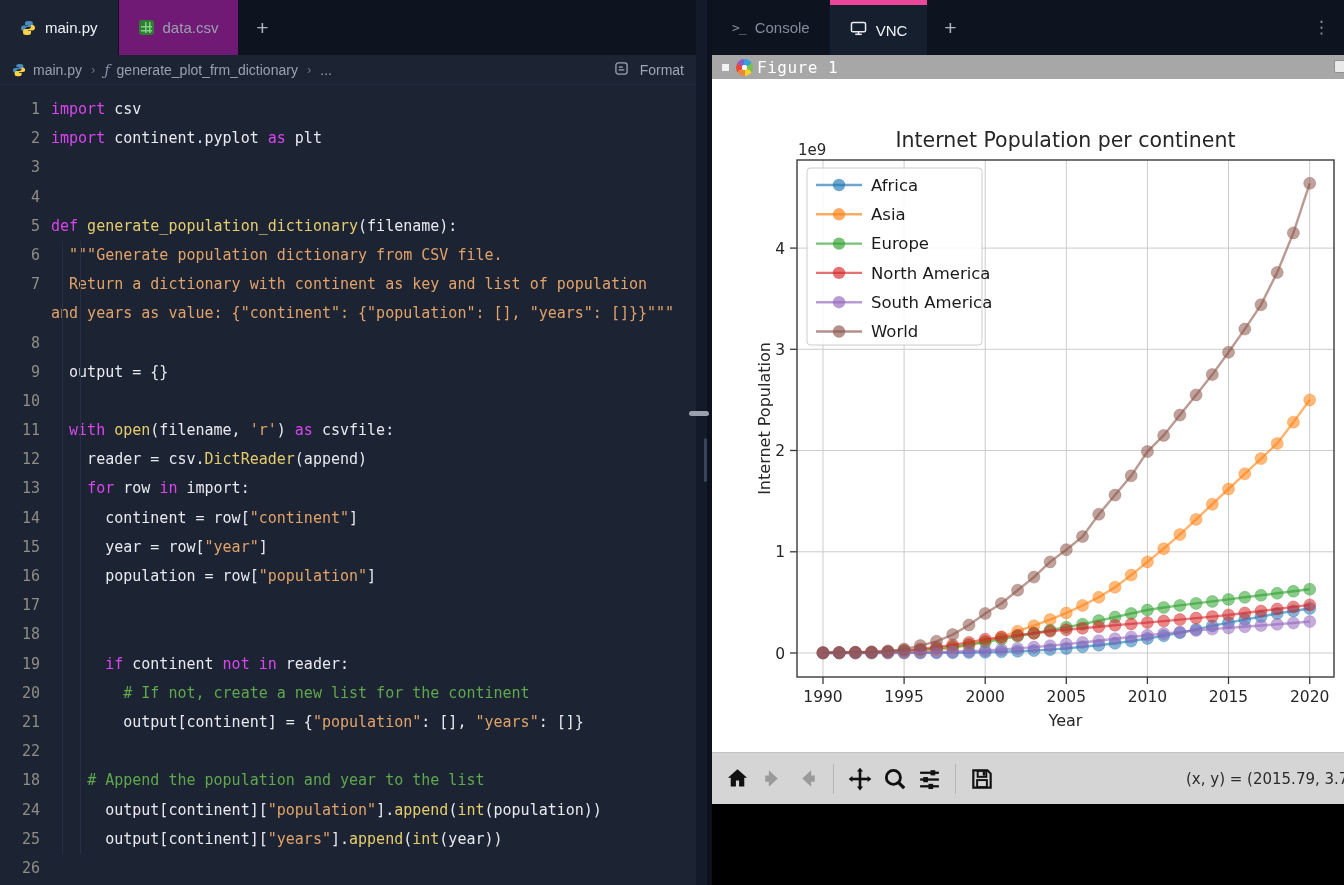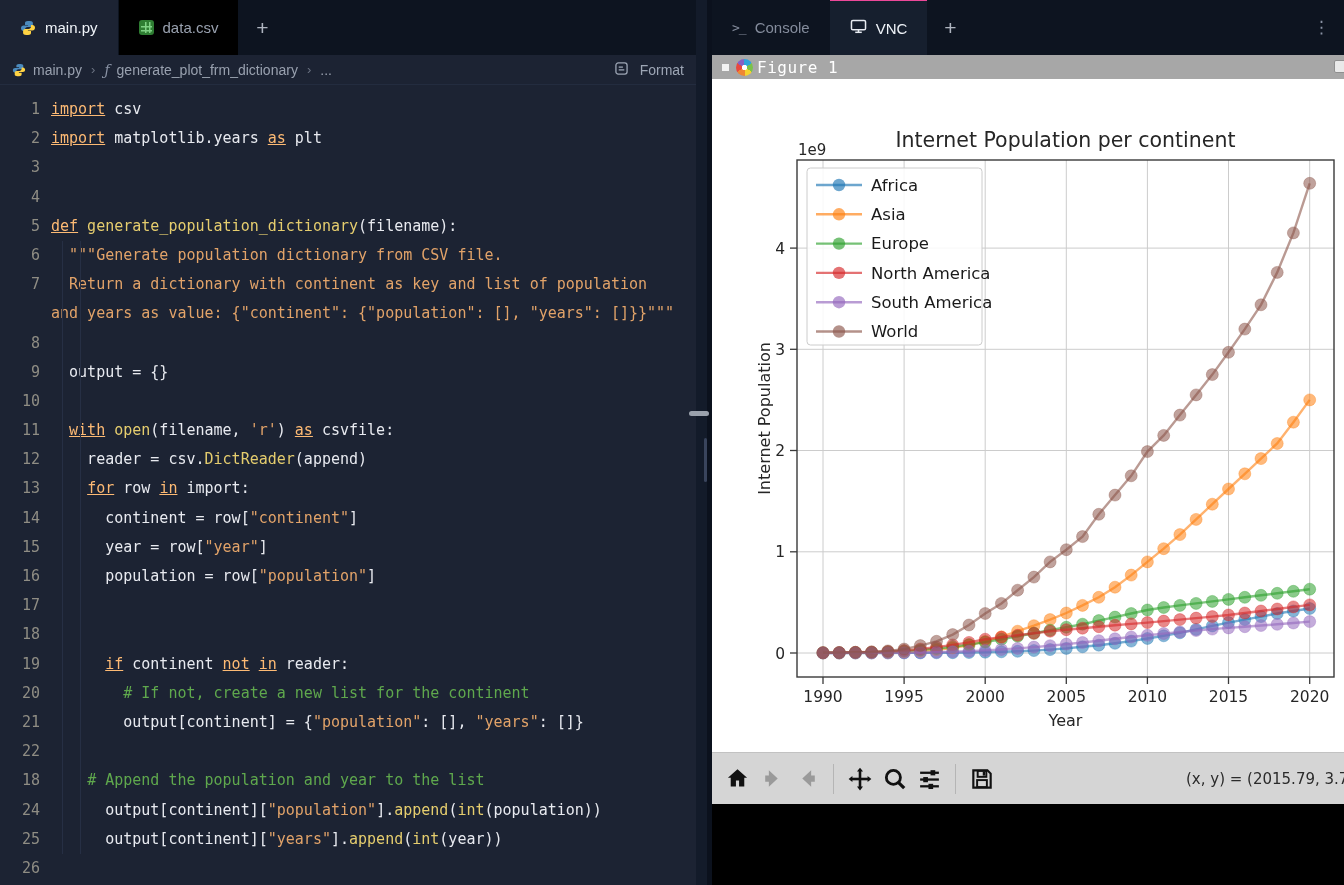--- a/index.html
+++ b/index.html
@@ -3,58 +3,58 @@
 <meta charset="utf-8">
 <style>
   *{margin:0;padding:0;box-sizing:border-box;}
   html,body{width:1344px;height:885px;overflow:hidden;background:#000;}
   body{font-family:"Liberation Sans",sans-serif;}
   .app{display:flex;width:1344px;height:885px;}
 
   
   .editor-pane{width:696px;height:885px;background:#1c2333;display:flex;flex-direction:column;overflow:hidden;}
   .tabbar{height:55px;background:#0d1420;display:flex;align-items:stretch;flex-shrink:0;}
-  .tab{display:flex;align-items:center;gap:9px;padding:0 20px;font-size:15px;color:#99a1af;background:#000000;border-right:1px solid #0d1420;cursor:pointer;}
+  .tab{display:flex;align-items:center;gap:9px;padding:0 20px;font-size:15px;color:#99a1af;background:#701a75;border-right:1px solid #0d1420;cursor:pointer;}
   .tab.active{background:#1c2333;color:#f0f4f9;}
   .tab-plus{width:46px;display:flex;align-items:center;justify-content:center;color:#aeb4bf;font-size:21px;font-weight:300;cursor:pointer;}
   .icon16{width:16px;height:16px;display:inline-block;flex-shrink:0;}
   .csv-icon{width:15px;height:15px;border-radius:3px;background:#2e7d32;position:relative;}
   .csv-icon::before{content:"";position:absolute;left:2px;top:2px;right:2px;bottom:2px;
     background:linear-gradient(#7fd184,#7fd184) 0 4px/100% 1.5px no-repeat,
                linear-gradient(#7fd184,#7fd184) 0 8px/100% 1.5px no-repeat,
                linear-gradient(90deg,#7fd184,#7fd184) 4px 0/1.5px 100% no-repeat,
                linear-gradient(90deg,#7fd184,#7fd184) 8px 0/1.5px 100% no-repeat;}
   .breadcrumb-bar{height:30px;background:#1c2333;border-bottom:1px solid #232c3f;display:flex;align-items:center;padding:0 12px;font-size:14px;color:#99a1af;flex-shrink:0;}
   .crumb{display:flex;align-items:center;gap:7px;}
   .crumb .sep{color:#6b7382;font-size:13px;padding:0 2px;}
   .fn-marker{font-style:italic;font-family:"DejaVu Serif",serif;color:#8a93a5;}
   .format-btn{margin-left:auto;display:flex;align-items:center;gap:12px;color:#9da6b5;font-size:14px;cursor:pointer;}
 
   .editor-body{position:relative;flex:1;overflow:hidden;padding-top:10px;}
   .guide{position:absolute;width:1px;background:#262f44;top:156px;height:613px;}
   .cl{display:flex;height:29.2px;line-height:29.2px;font-family:"DejaVu Sans Mono",monospace;font-size:15px;white-space:pre;}
   .ln{width:40px;flex-shrink:0;text-align:right;color:#8f8d84;padding-right:0;}
   .code{margin-left:11px;color:#e8eaf0;}
-  .tk-kw{color:#fdba74;text-decoration:underline;}
+  .tk-kw{color:#d946ef;}
   .tk-str{color:#e2a369;}
   .tk-com{color:#5fa84d;}
   .tk-fn{color:#e5cd6e;}
   .tk-pl{color:#e8eaf0;}
 
   
   .divider{width:16px;height:885px;background:#131b2a;position:relative;flex-shrink:0;}
   .divider .edge{position:absolute;right:0;top:0;width:5px;height:100%;background:#0b111d;}
   .grip{position:absolute;left:-7px;top:411px;width:20px;height:5px;border-radius:3px;background:#9aa1ac;}
   .scroll-thumb{position:absolute;right:5px;top:438px;width:3px;height:44px;background:#39445c;border-radius:2px;}
 
   
   .vnc-pane{width:632px;height:885px;background:#000;display:flex;flex-direction:column;overflow:hidden;}
   .rtabbar{height:55px;background:#0d1420;display:flex;align-items:stretch;position:relative;flex-shrink:0;}
   .rtab{display:flex;align-items:center;gap:9px;padding:0 20px;font-size:15px;color:#848c9c;cursor:pointer;}
-  .rtab.active{background:#161f2e;color:#f0f4f9;border-top:1px solid #ec4899;}
+  .rtab.active{background:#161f2e;color:#f0f4f9;border-top:5px solid #ec4899;}
   .term-glyph{font-family:"DejaVu Sans Mono",monospace;font-size:13px;color:#848c9c;letter-spacing:-1px;}
   .kebab{position:absolute;right:8px;top:0;height:55px;display:flex;align-items:center;color:#8a93a5;font-size:17px;cursor:pointer;padding:0 6px;}
 
   .vnc-area{flex:1;background:#000;position:relative;overflow:hidden;}
   .fig-window{position:absolute;left:0;top:0;width:632px;}
   .fig-titlebar{height:24px;background:#a7a7a7;display:flex;align-items:center;padding:0 6px;position:relative;}
   .win-square{width:7px;height:7px;background:#f2f2f2;margin:0 7px 0 4px;}
   .mpl-logo{width:17px;height:17px;border-radius:50%;margin-right:4px;
     background:radial-gradient(circle at 50% 50%, #fff 0 2.5px, rgba(255,255,255,0) 3px),
     conic-gradient(#30a3da 0 60deg,#7bc24a 60deg 120deg,#f6d32d 120deg 180deg,#ef8633 180deg 240deg,#e9483f 240deg 300deg,#8561c5 300deg 360deg);}
@@ -116,21 +116,21 @@
         </span>
         <span>Format</span>
       </div>
     </div>
 
     <div class="editor-body">
       <div class="guide" style="left:62px"></div>
       <div class="guide" style="left:80px"></div>
       <div>
           <div class="cl"><span class="ln">1</span><span class="code"><span class="tk-kw">import</span><span class="tk-pl"> csv</span></span></div>
-          <div class="cl"><span class="ln">2</span><span class="code"><span class="tk-kw">import</span><span class="tk-pl"> matplotlib.years </span><span class="tk-kw">as</span><span class="tk-pl"> plt</span></span></div>
+          <div class="cl"><span class="ln">2</span><span class="code"><span class="tk-kw">import</span><span class="tk-pl"> continent.pyplot </span><span class="tk-kw">as</span><span class="tk-pl"> plt</span></span></div>
           <div class="cl"><span class="ln">3</span><span class="code"></span></div>
           <div class="cl"><span class="ln">4</span><span class="code"></span></div>
           <div class="cl"><span class="ln">5</span><span class="code"><span class="tk-kw">def</span><span class="tk-fn"> generate_population_dictionary</span><span class="tk-pl">(filename):</span></span></div>
           <div class="cl"><span class="ln">6</span><span class="code"><span class="tk-pl">  </span><span class="tk-str">"""Generate population dictionary from CSV file.</span></span></div>
           <div class="cl"><span class="ln">7</span><span class="code"><span class="tk-pl">  </span><span class="tk-str">Return a dictionary with continent as key and list of population </span></span></div>
           <div class="cl"><span class="ln"></span><span class="code"><span class="tk-str">and years as value: {"continent": {"population": [], "years": []}}"""</span></span></div>
           <div class="cl"><span class="ln">8</span><span class="code"></span></div>
           <div class="cl"><span class="ln">9</span><span class="code"><span class="tk-pl">  output = {}</span></span></div>
           <div class="cl"><span class="ln">10</span><span class="code"></span></div>
           <div class="cl"><span class="ln">11</span><span class="code"><span class="tk-pl">  </span><span class="tk-kw">with</span><span class="tk-pl"> </span><span class="tk-fn">open</span><span class="tk-pl">(filename, </span><span class="tk-str">'r'</span><span class="tk-pl">) </span><span class="tk-kw">as</span><span class="tk-pl"> csvfile:</span></span></div>

